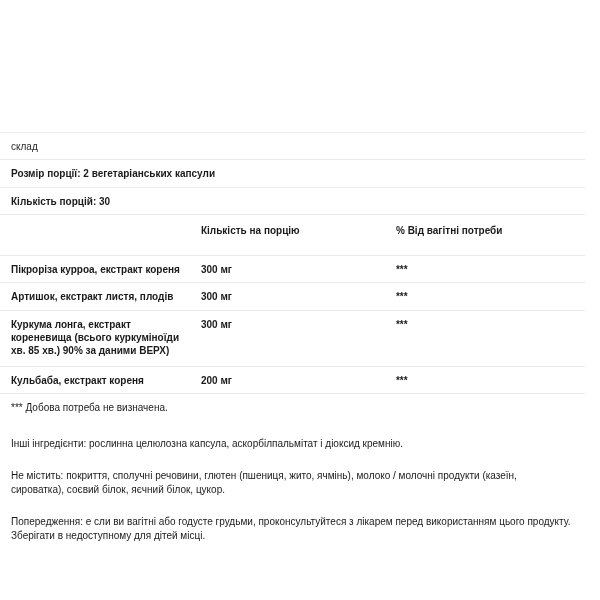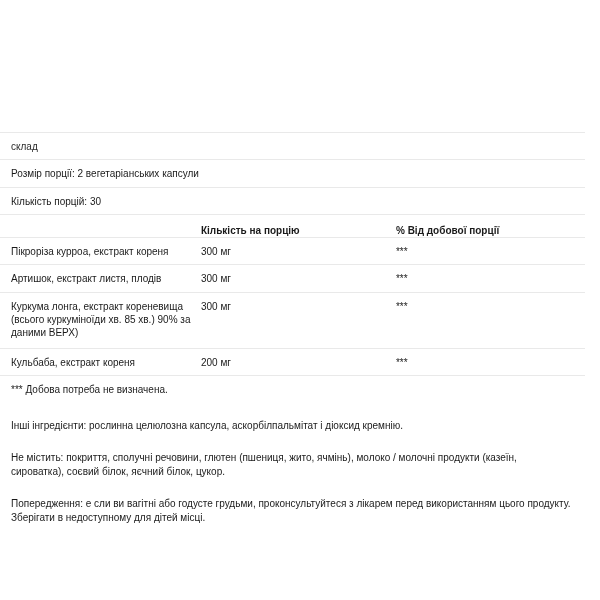--- a/index.html
+++ b/index.html
@@ -39,39 +39,39 @@
 
   .facts-table tr {
     border-top: 1px solid #e9e9e9;
   }
 
   .facts-table td {
     padding: 7px 4px 6px 11px;
     vertical-align: top;
     line-height: 1.33;
     font-size: 10px;
-    font-weight: normal;
+    font-weight: bold;
     color: #1a1a1a;
     word-wrap: break-word;
   }
 
   
   .col-name   { width: 421px; }
   .col-amount { width: 87px;  padding-left: 6px !important; }
   .col-dv     { width: 92px;  padding-left: 6px !important; }
 
   td.plain {
     font-weight: normal;
     color: #2a2a2a;
   }
 
   .head-row td {
     font-weight: bold;
     padding-top: 9px;
-    padding-bottom: 0;
+    padding-bottom: 18px;
   }
   .head-row td.col-name { padding-top: 9px; }
 
   .note-row td {
     font-weight: normal;
   }
 
   .tall-row td {
     padding-bottom: 8px;
   }
@@ -112,21 +112,21 @@
         <td class="col-name" colspan="3">Розмір порції: 2 вегетаріанських капсули</td>
       </tr>
 
       <tr>
         <td class="col-name" colspan="3">Кількість порцій: 30</td>
       </tr>
 
       <tr class="head-row">
         <td class="col-name"></td>
         <td class="col-amount">Кількість на порцію</td>
-        <td class="col-dv">% Від добової порції</td>
+        <td class="col-dv">% Від вагітні потреби</td>
       </tr>
 
       <tr>
         <td class="col-name">Пікроріза курроа, екстракт кореня</td>
         <td class="col-amount">300 мг</td>
         <td class="col-dv">***</td>
       </tr>
 
 
       <tr>

